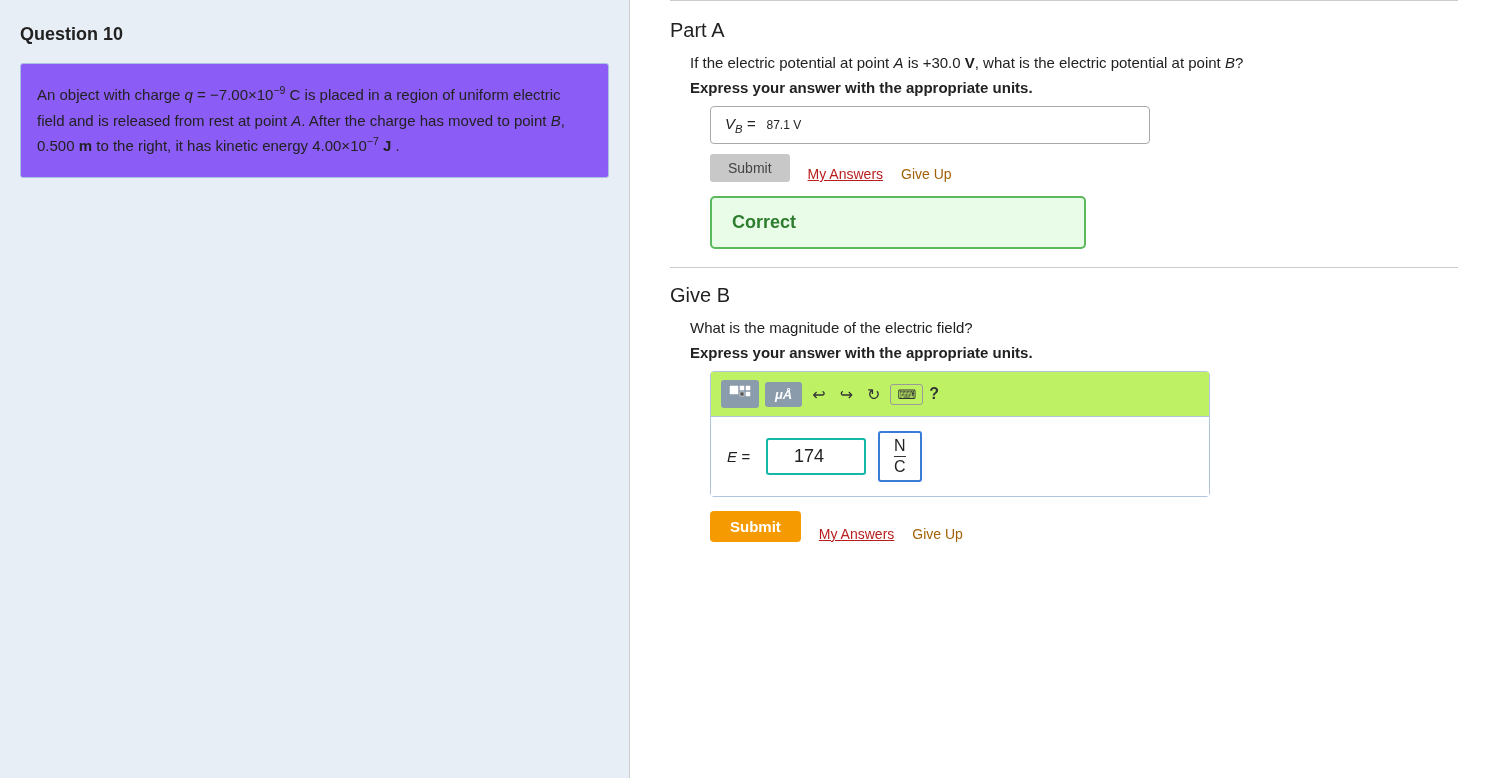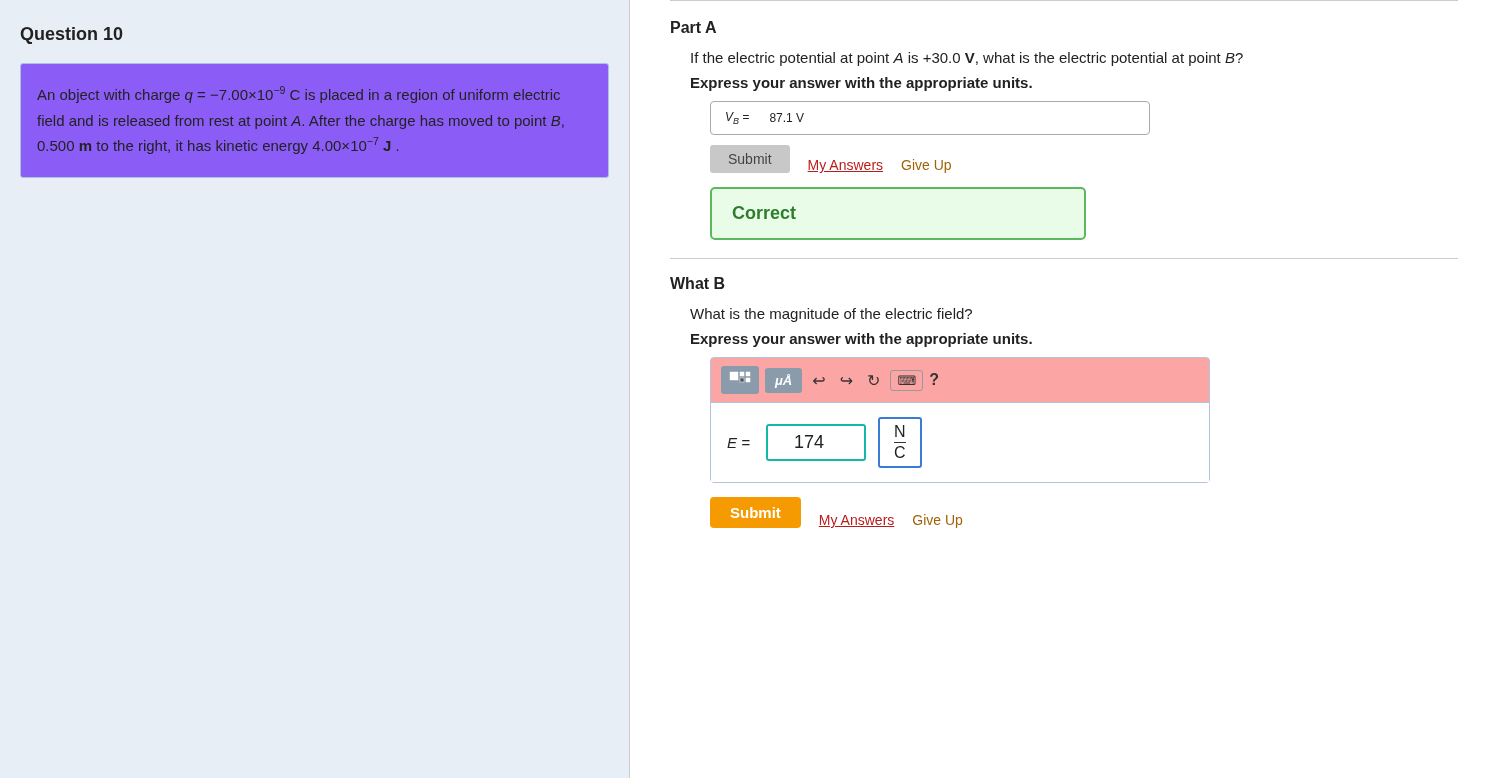--- a/index.html
+++ b/index.html
@@ -36,22 +36,22 @@
       flex: 1;
       padding: 0 40px 30px 40px;
       background: #fff;
     }
     .divider-top {
       border: none;
       border-top: 1.5px solid #ccc;
       margin-bottom: 18px;
     }
     .part-title {
-      font-size: 16px;
-      font-weight: bold;
+      font-size: 20px;
+      font-weight: normal;
       margin-bottom: 12px;
       margin-top: 4px;
     }
     .part-question {
       font-size: 15px;
       margin-bottom: 8px;
       margin-left: 20px;
     }
     .part-instruction {
       font-weight: bold;
@@ -64,23 +64,23 @@
       align-items: center;
       border: 1.5px solid #aaa;
       border-radius: 4px;
       padding: 8px 14px;
       width: 440px;
       margin-left: 40px;
       background: #fff;
       margin-bottom: 10px;
     }
     .answer-label {
-      font-size: 12px;
+      font-size: 15px;
       font-style: italic;
-      margin-right: 20px;
+      margin-right: 11px;
       white-space: nowrap;
     }
     .answer-value {
       font-size: 12px;
       flex: 1;
     }
     .submit-row {
       display: flex;
       align-items: flex-end;
       gap: 18px;
@@ -143,21 +143,21 @@
       margin-left: 40px;
       margin-bottom: 14px;
       background: #f0f4f8;
       padding: 0;
     }
     .math-toolbar {
       display: flex;
       align-items: center;
       gap: 6px;
       padding: 8px 10px;
-      background: #fca5a5;
+      background: #bef264;
       border-bottom: 1px solid #b0c4de;
     }
     .toolbar-btn {
       background: #8a9bab;
       border: none;
       border-radius: 3px;
       padding: 5px 8px;
       cursor: pointer;
       color: #fff;
       font-size: 13px;
@@ -279,21 +279,21 @@
     <a class="my-answers-link">My Answers</a>
     <span class="give-up-link">Give Up</span>
   </div>
 
   <div class="correct-banner">
     <span class="correct-text">Correct</span>
   </div>
 
   <hr class="part-divider">
 
-  <div class="part-title">What B</div>
+  <div class="part-title">Give B</div>
   <div class="part-question">What is the magnitude of the electric field?</div>
   <div class="part-instruction">Express your answer with the appropriate units.</div>
 
   <div class="math-editor-box">
 
     <div class="math-toolbar">
 
       <button class="toolbar-btn">
         <svg width="22" height="18" viewBox="0 0 22 18">
           <rect x="1" y="1" width="8" height="8" fill="white" stroke="#fff" stroke-width="0.5"></rect>

